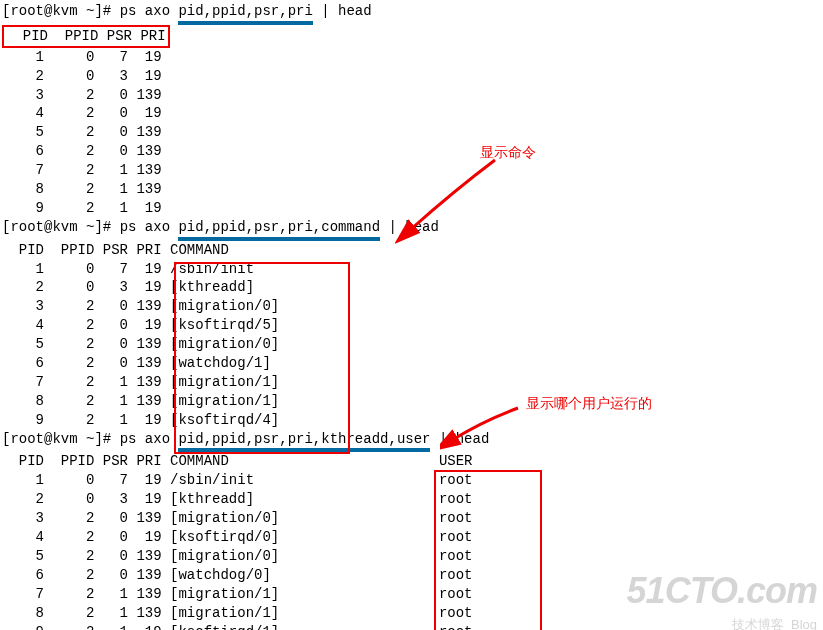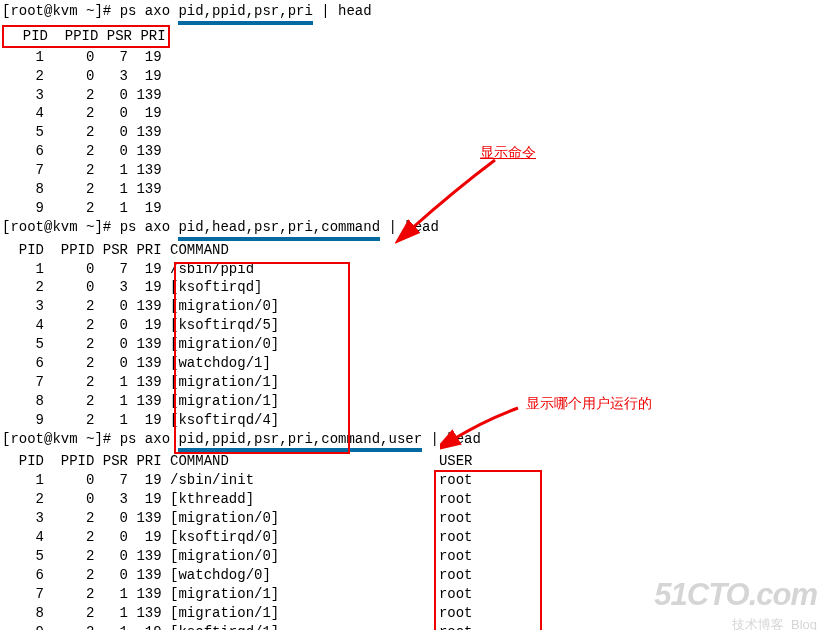--- a/index.html
+++ b/index.html
@@ -39,21 +39,21 @@
     .watermark {
       position: absolute;
       bottom: 10px;
       right: 10px;
       opacity: 0.35;
       color: #888;
       font-family: Arial, sans-serif;
       text-align: right;
     }
     .watermark .big {
-      font-size: 31px;
+      font-size: 36px;
       font-weight: bold;
       font-style: italic;
       letter-spacing: -1px;
     }
     .watermark .small {
       font-size: 13px;
     }
   </style>
 </head>
 <body>
@@ -65,53 +65,53 @@
     <div class="terminal-line">    2     0   3  19</div>
     <div class="terminal-line">    3     2   0 139</div>
     <div class="terminal-line">    4     2   0  19</div>
     <div class="terminal-line">    5     2   0 139</div>
     <div class="terminal-line">    6     2   0 139</div>
     <div class="terminal-line">    7     2   1 139</div>
     <div class="terminal-line">    8     2   1 139</div>
     <div class="terminal-line">    9     2   1  19</div>
   </div>
 
-<div class="terminal-line"><span>[root@kvm ~]# </span><span>ps axo </span><span class="underline-red">pid,head,psr,pri,</span><span class="underline-red">command</span><span> | head</span></div>
+<div class="terminal-line"><span>[root@kvm ~]# </span><span>ps axo </span><span class="underline-red">pid,ppid,psr,pri,</span><span class="underline-red">command</span><span> | head</span></div>
 <div class="terminal-line"><span>  PID  PPID PSR PRI </span><span class="b2cmd">COMMAND</span></div>
 <div id="block2-rows">
-    <div class="terminal-line"><span>    1     0   7  19 </span><span>/sbin/ppid</span></div>
-    <div class="terminal-line"><span>    2     0   3  19 </span><span>[ksoftirqd]</span></div>
+    <div class="terminal-line"><span>    1     0   7  19 </span><span>/sbin/init</span></div>
+    <div class="terminal-line"><span>    2     0   3  19 </span><span>[kthreadd]</span></div>
     <div class="terminal-line"><span>    3     2   0 139 </span><span>[migration/0]</span></div>
     <div class="terminal-line"><span>    4     2   0  19 </span><span>[ksoftirqd/5]</span></div>
     <div class="terminal-line"><span>    5     2   0 139 </span><span>[migration/0]</span></div>
     <div class="terminal-line"><span>    6     2   0 139 </span><span>[watchdog/1]</span></div>
     <div class="terminal-line"><span>    7     2   1 139 </span><span>[migration/1]</span></div>
     <div class="terminal-line"><span>    8     2   1 139 </span><span>[migration/1]</span></div>
     <div class="terminal-line"><span>    9     2   1  19 </span><span>[ksoftirqd/4]</span></div>
   </div>
 
 <div style="position:absolute;left:174px;top:262px;width:172px;height:188px;border:2px solid #e00;"></div>
 
-<div class="terminal-line"><span>[root@kvm ~]# </span><span>ps axo </span><span class="underline-red">pid,ppid,psr,pri,command,</span><span class="underline-red">user</span><span> | head</span></div>
+<div class="terminal-line"><span>[root@kvm ~]# </span><span>ps axo </span><span class="underline-red">pid,ppid,psr,pri,kthreadd,</span><span class="underline-red">user</span><span> | head</span></div>
 <div class="terminal-line"><span>  PID  PPID PSR PRI COMMAND</span><span id="b3spacer">                         </span><span class="b3user">USER</span></div>
 <div id="block3-rows">
     <div class="terminal-line"><span>    1     0   7  19 /sbin/init                      </span><span>root</span></div>
     <div class="terminal-line"><span>    2     0   3  19 [kthreadd]                      </span><span>root</span></div>
     <div class="terminal-line"><span>    3     2   0 139 [migration/0]                   </span><span>root</span></div>
     <div class="terminal-line"><span>    4     2   0  19 [ksoftirqd/0]                   </span><span>root</span></div>
     <div class="terminal-line"><span>    5     2   0 139 [migration/0]                   </span><span>root</span></div>
     <div class="terminal-line"><span>    6     2   0 139 [watchdog/0]                    </span><span>root</span></div>
     <div class="terminal-line"><span>    7     2   1 139 [migration/1]                   </span><span>root</span></div>
     <div class="terminal-line"><span>    8     2   1 139 [migration/1]                   </span><span>root</span></div>
     <div class="terminal-line"><span>    9     2   1  19 [ksoftirqd/1]                   </span><span>root</span></div>
   </div>
 
 <div style="position:absolute;left:434px;top:470px;width:104px;height:158px;border:2px solid #e00;"></div>
 
-<div class="annotation" style="top:143px;left:480px;text-decoration:underline;">显示命令</div>
+<div class="annotation" style="top:143px;left:480px;">显示命令</div>
 <div class="annotation" style="top:394px;left:526px;">显示哪个用户运行的</div>
 
 <svg class="arrow-svg" style="top:150px;left:395px;" width="110" height="95">
   <defs>
       <marker id="ah1" markerWidth="10" markerHeight="10" refX="2" refY="3" orient="auto">
         <path d="M0,0 L0,6 L9,3 z" fill="#e00"></path>
       </marker>
     </defs>
   <path d="M100,10 Q60,40 15,80" stroke="#e00" stroke-width="3" fill="none" marker-end="url(#ah1)"></path>
 </svg>

